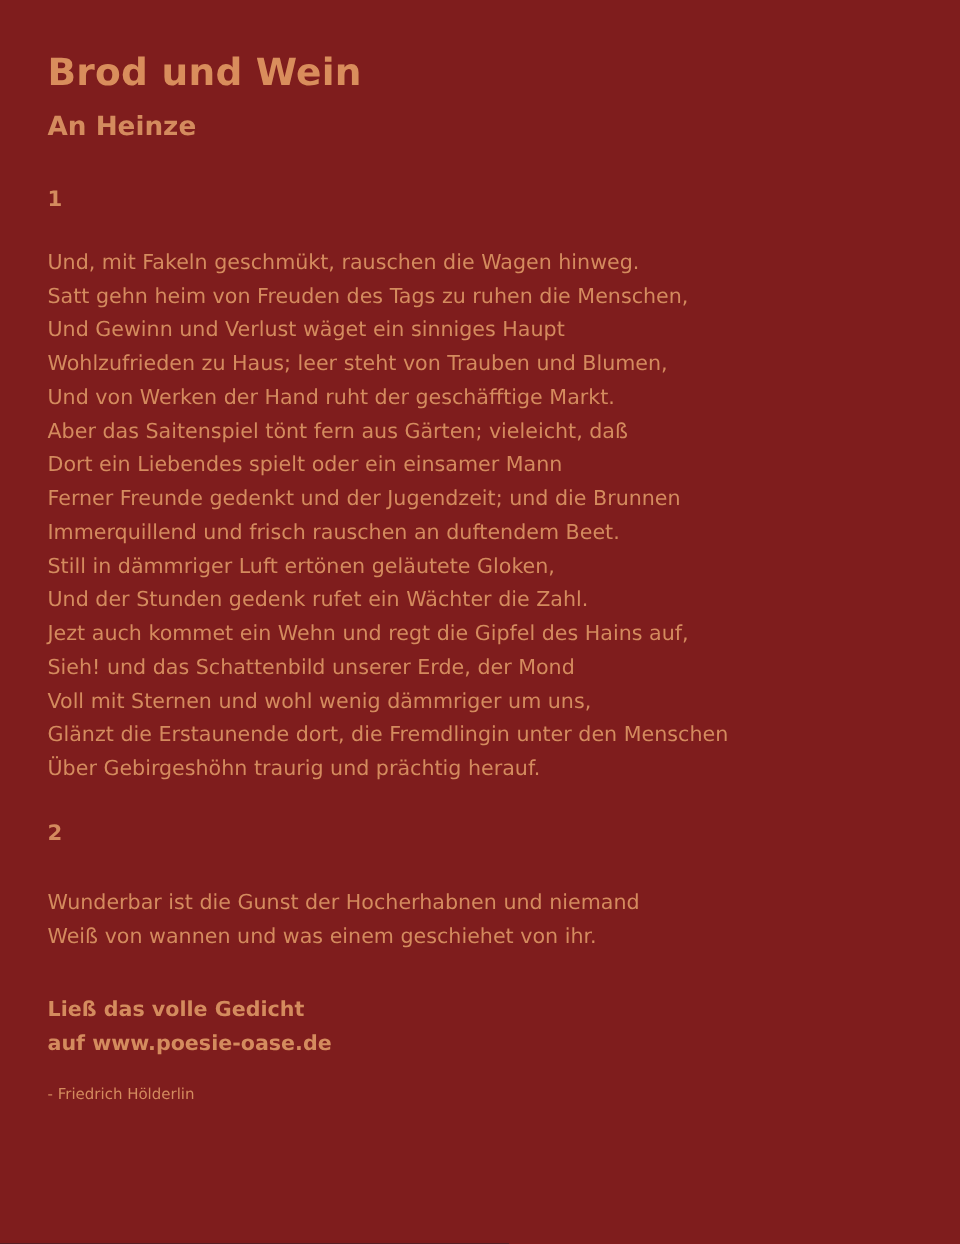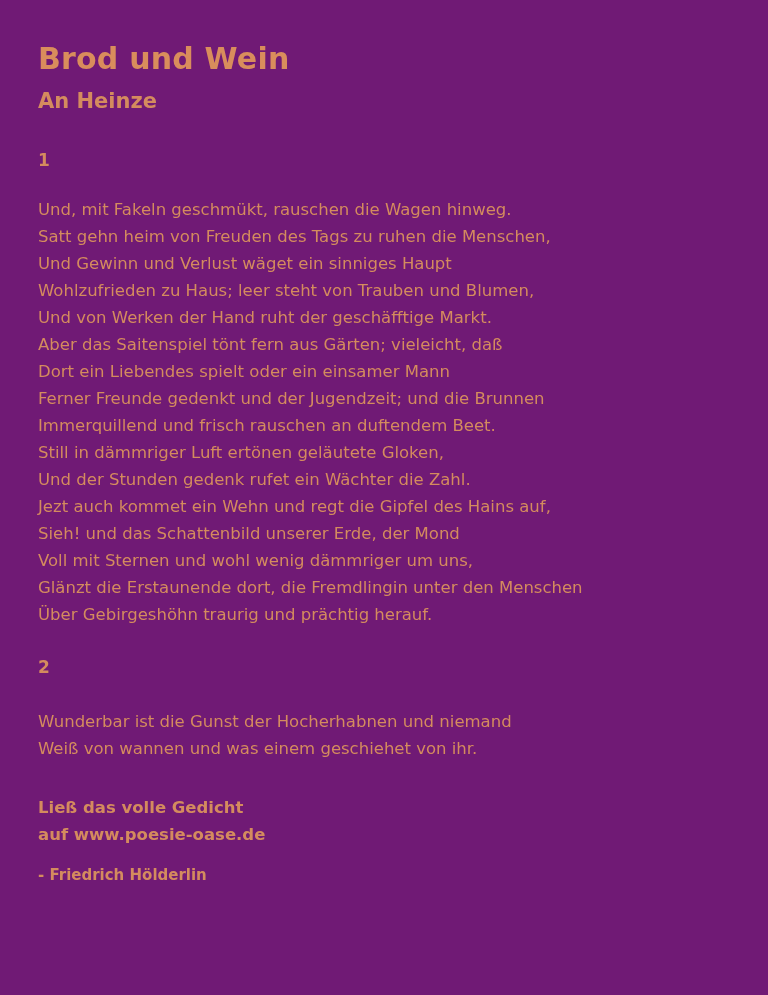--- a/index.html
+++ b/index.html
@@ -6,21 +6,21 @@
     margin: 0;
     padding: 0;
     background: #20242e;
   }
   .page {
     position: relative;
     width: 768px;
     height: 995px;
     margin: 0 auto;
     box-sizing: border-box;
-    background: #701a75;
+    background: #7f1d1d;
     color: #d48b5e;
     font-family: "DejaVu Sans", "Liberation Sans", sans-serif;
     padding: 43px 40px 0 38px;
     overflow: hidden;
   }
   .poem-title {
     margin: 0;
     font-size: 30px;
     line-height: 32px;
     font-weight: bold;
@@ -48,23 +48,23 @@
     white-space: nowrap;
   }
   .footer-teaser {
     margin-top: 32px;
     font-size: 16.5px;
     line-height: 27px;
     font-weight: bold;
   }
   .footer-author {
     margin-top: 14px;
-    font-size: 15px;
+    font-size: 12px;
     line-height: 27px;
-    font-weight: bold;
+    font-weight: normal;
   }
   .watermark {
     position: absolute;
     top: 975px;
     right: 84px;
     font-size: 14px;
     font-weight: bold;
     letter-spacing: 0.4px;
     color: #d48b5e;
     margin-top: 48px;

